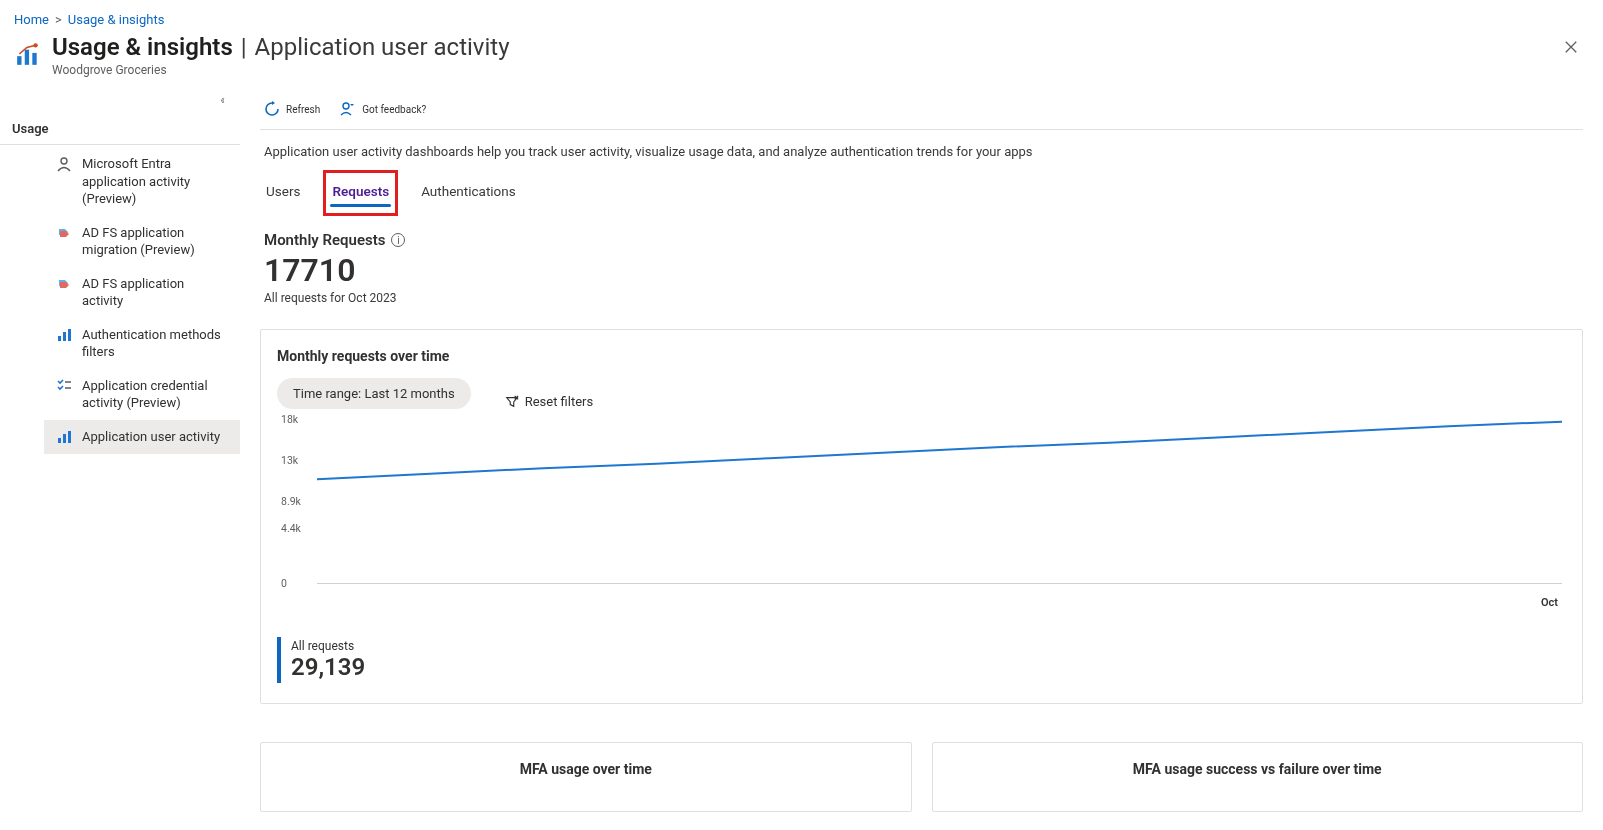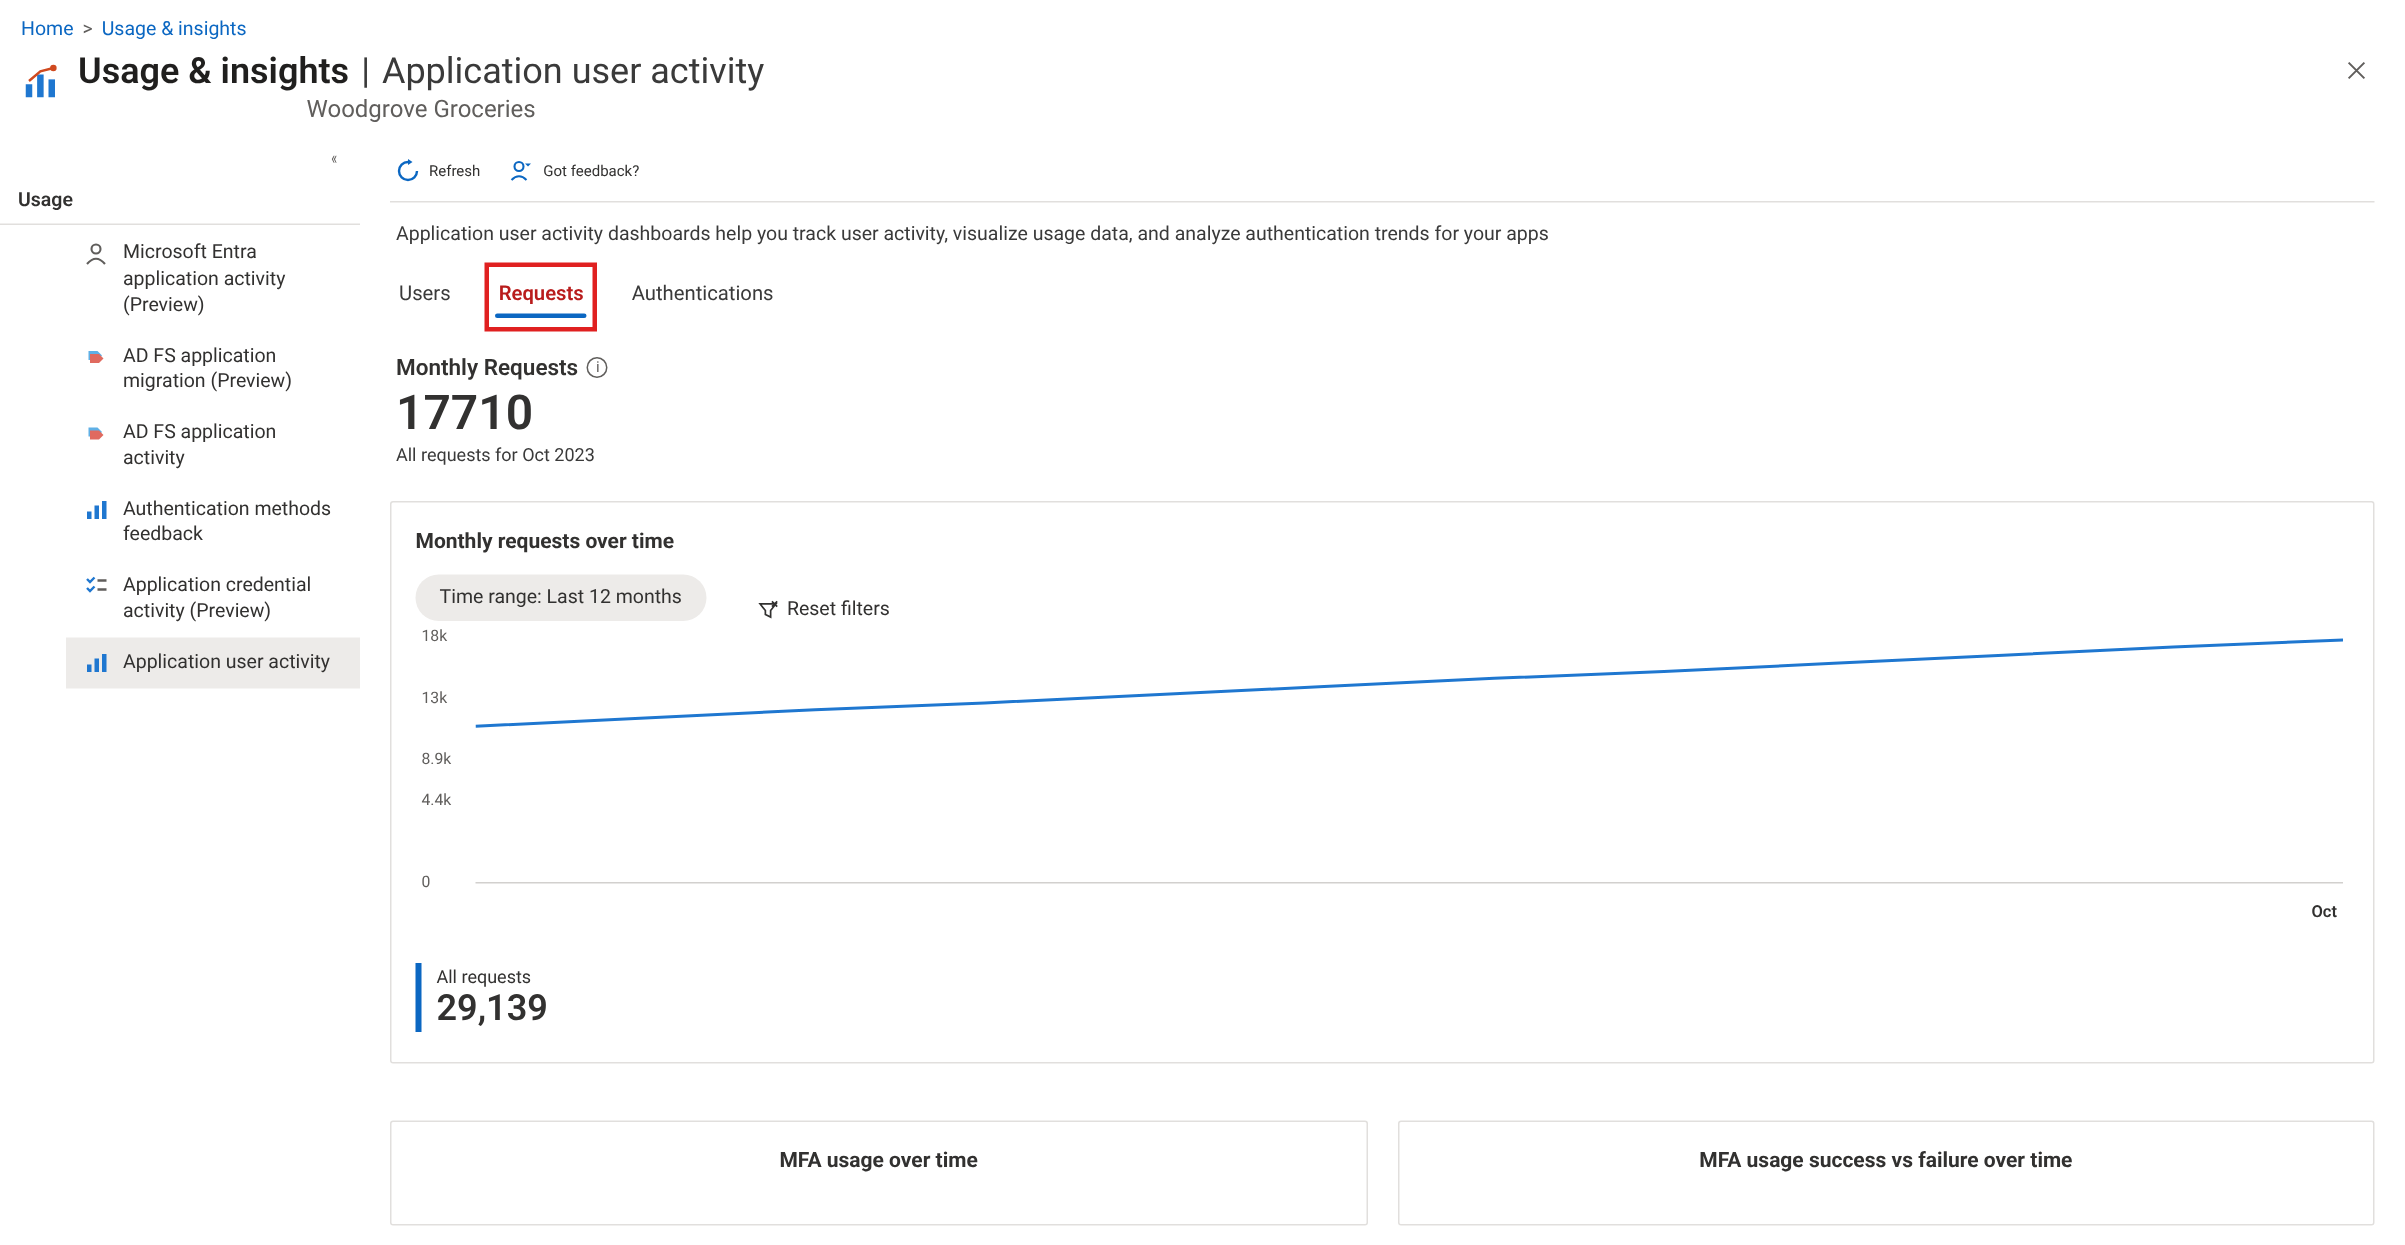--- a/index.html
+++ b/index.html
@@ -37,24 +37,23 @@
   }
   .page-header h1 {
     font-size: 24px;
     font-weight: 600;
     color: #201f1e;
     display: flex; align-items: baseline;
     gap: 8px;
   }
   .page-header h1 .thin { font-weight: 400; color: #3a3a3a; }
   .page-header .subtitle {
-    font-size: 16px;
+    font-size: 12px;
     color: #605e5c;
     margin-top: 2px;
-    text-align: center;
   }
   .close-x {
     position: absolute;
     right: 20px; top: 4px;
     width: 24px; height: 24px;
     display: flex; align-items: center; justify-content: center;
     color: #605e5c;
     cursor: pointer;
     font-size: 18px;
   }
@@ -135,21 +134,21 @@
     padding: 8px 4px 0;
     font-size: 13.5px;
   }
   .tab {
     padding: 6px 2px 10px;
     cursor: pointer;
     color: #3a3a3a;
     position: relative;
   }
   .tab.active {
-    color: #b91c1c;
+    color: #4c1d95;
     font-weight: 600;
   }
   .tab.active::after {
     content: "";
     position: absolute;
     left: 0; right: 0; bottom: 2px;
     height: 3px;
     background: #0b67c2;
     border-radius: 2px;
   }
@@ -336,21 +335,21 @@
           <span class="nav-label">AD FS application activity</span>
         </div>
         <div class="nav-item">
           <span class="nav-icon">
             <svg viewBox="0 0 16 16" width="16" height="16">
               <rect x="2" y="9" width="3" height="5" fill="#1f77d0"></rect>
               <rect x="7" y="5" width="3" height="9" fill="#1f77d0"></rect>
               <rect x="12" y="2" width="3" height="12" fill="#1f77d0"></rect>
             </svg>
           </span>
-          <span class="nav-label">Authentication methods feedback</span>
+          <span class="nav-label">Authentication methods filters</span>
         </div>
         <div class="nav-item">
           <span class="nav-icon">
             <svg viewBox="0 0 16 16" width="16" height="16">
               <path d="M2 3 l2 2 l3 -3 M2 9 l2 2 l3 -3" stroke="#1f77d0" fill="none" stroke-width="1.6"></path>
               <path d="M9 4 h6 M9 10 h6" stroke="#605e5c" stroke-width="1.6"></path>
             </svg>
           </span>
           <span class="nav-label">Application credential activity (Preview)</span>
         </div>

